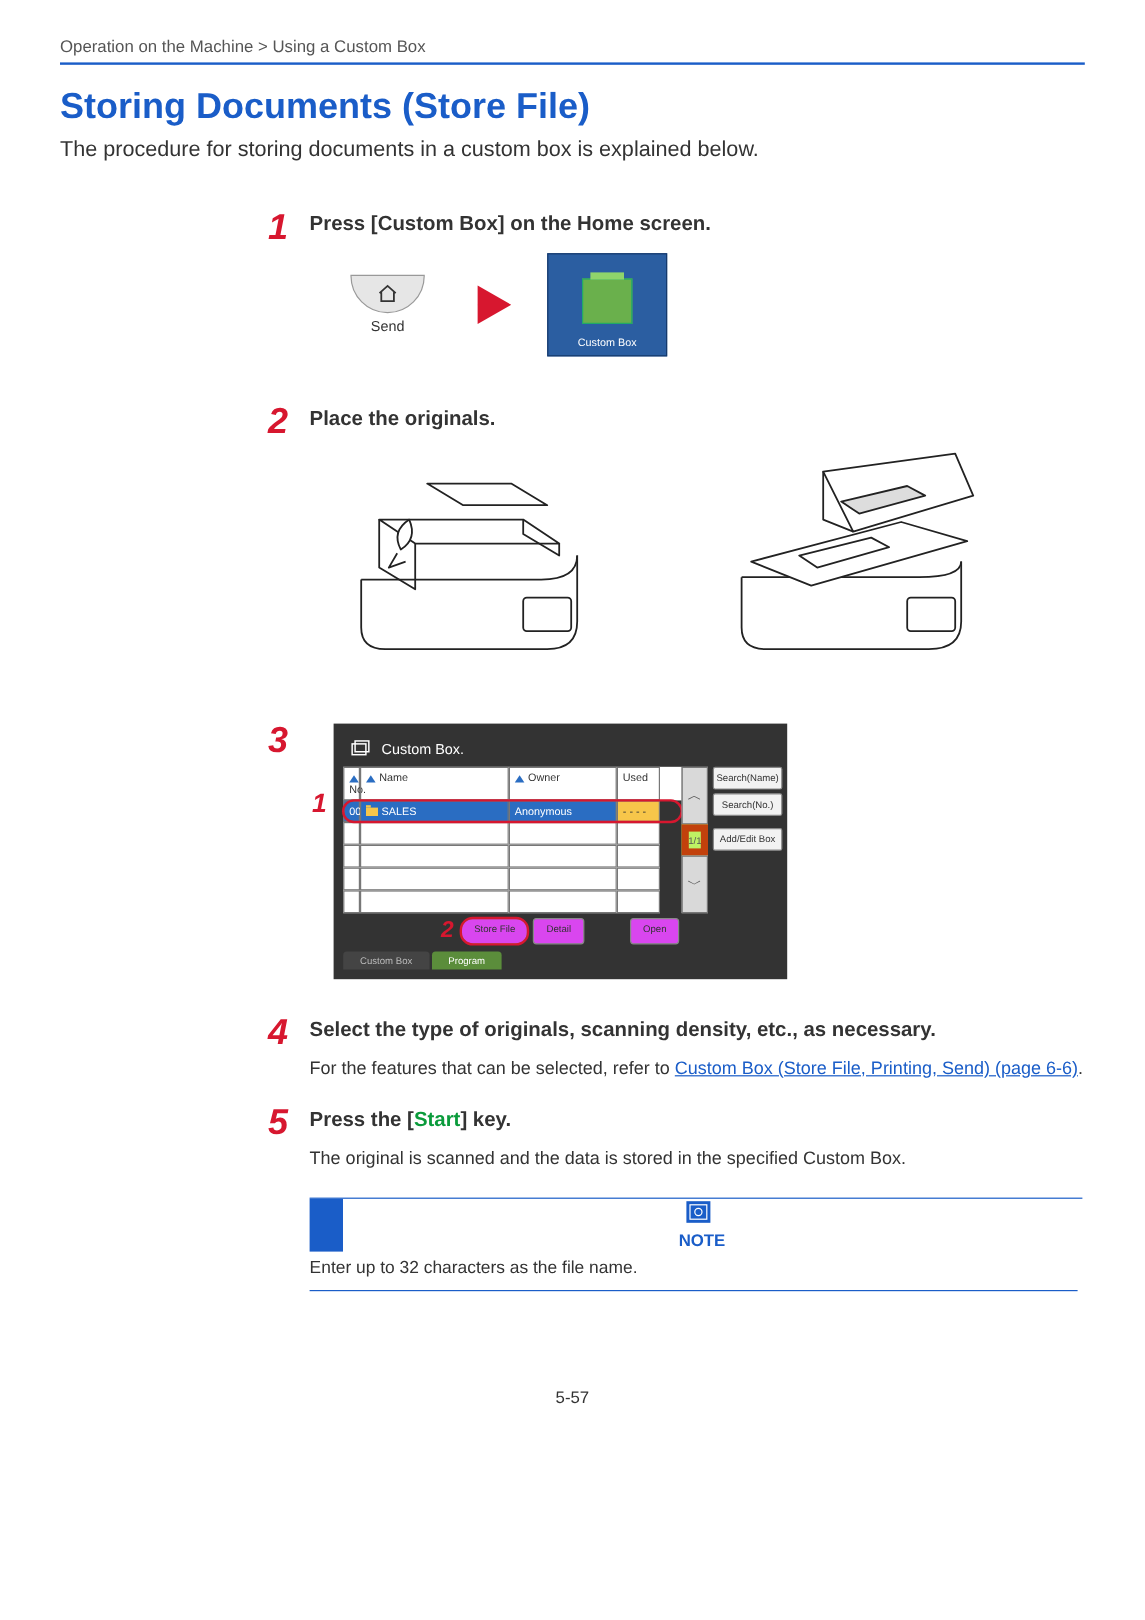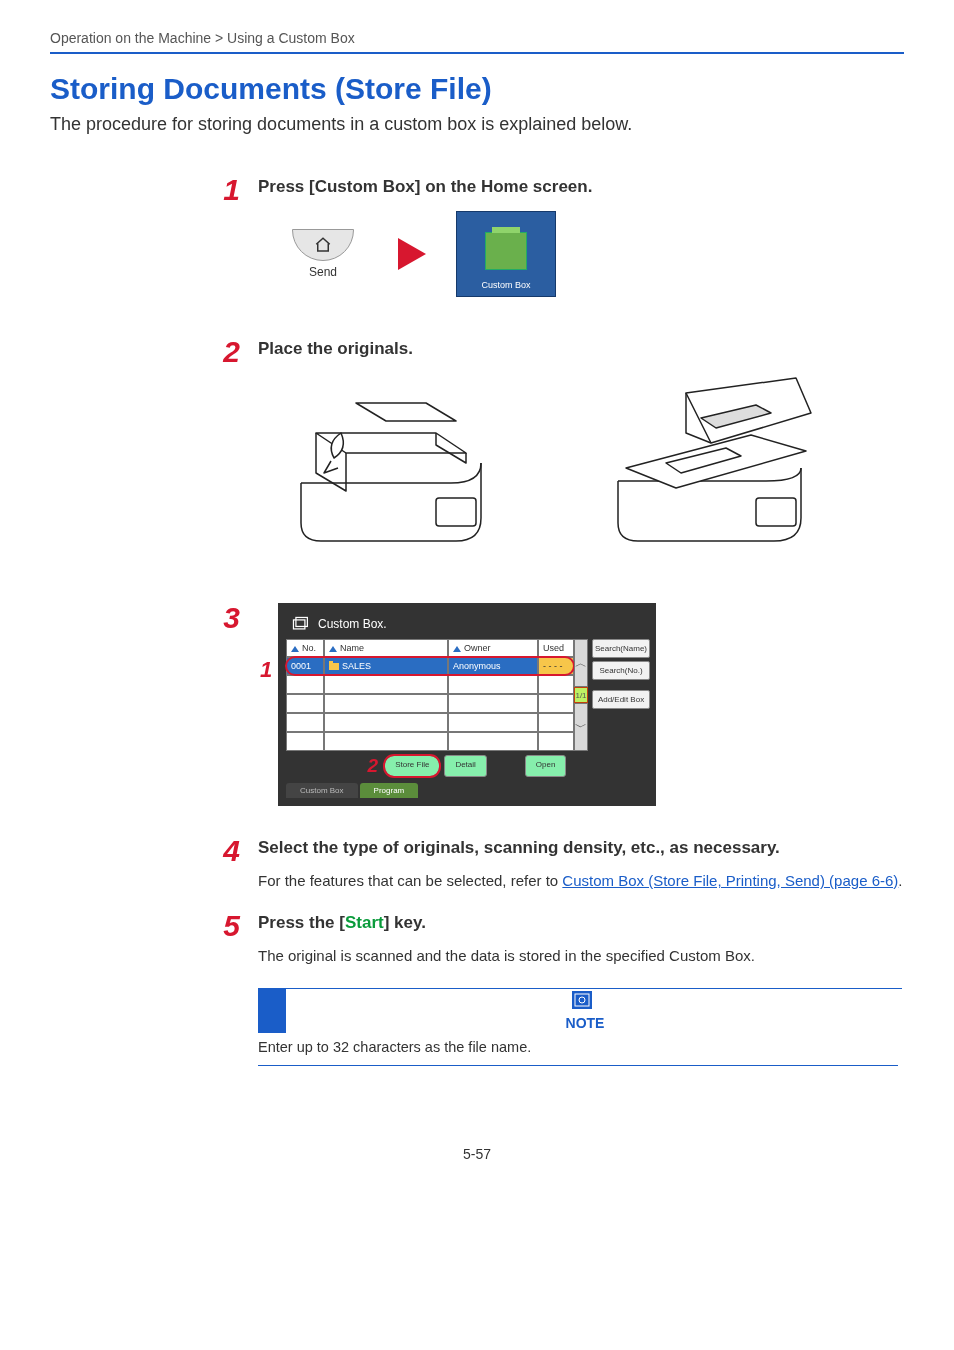--- a/index.html
+++ b/index.html
@@ -106,41 +106,41 @@
     margin-left: 20px; position:relative;
   }
   .marker-1 {
     position:absolute; left:-18px; top:54px; color:#d7172f; font-size:22px; font-weight:900; font-style:italic;
   }
   .panel-title-row { display:flex; align-items:center; gap:8px; padding:4px 4px 6px 4px;}
   .panel-title { color:#fff; font-size:12px;}
   .panel-icon { width:20px; height:18px; }
   .grid-head { display:flex; background:#fff; font-size:9px; }
   .grid-head div, .grid-row div { border:1px solid #777; box-sizing:border-box; padding:3px 4px; }
-  .col-no { width:38px; }
+  .col-no { width:14px; }
   .col-name { width:124px; }
   .col-owner { width:90px; }
   .col-used { width:36px; }
   .sort-icon { display:inline-block; width:0;height:0;border-left:4px solid transparent;border-right:4px solid transparent;border-bottom:6px solid #2a6dc2; margin-right:3px; vertical-align:middle;}
   .grid-row { display:flex; font-size:9px; }
   .row-selected { outline:2px solid #d7172f; outline-offset:-1px; border-radius:10px;}
   .row-selected .col-no, .row-selected .col-name, .row-selected .col-owner {
     background:#2a6dc2; color:#fff;
   }
   .row-selected .col-used { background:#f7c64a; color:#333; }
   .grid-row.empty div { height:19px; background:#fff; }
   .grid-body-wrap { display:flex; }
   .grid-body { flex:0 0 282px; }
   .scroll-col { width:22px; display:flex; flex-direction:column; }
   .scroll-btn { flex:1; background:#d9d9d9; border:1px solid #777; display:flex;align-items:center;justify-content:center; font-size:12px; color:#555;}
-  .page-ind { font-size:8px;color:#555;background:#bef264;border:1px solid #c2410c;flex:0 0 14px; display:flex;align-items:center;justify-content:center;text-align:center;}
+  .page-ind { font-size:8px;color:#555;background:#bef264;border:6px solid #c2410c;flex:0 0 14px; display:flex;align-items:center;justify-content:center;text-align:center;}
   .side-col { width:64px; padding-left:4px; display:flex; flex-direction:column; gap:3px;}
   .side-btn { background:#f2f2f2; border:1px solid #888; font-size:8px; text-align:center; padding:4px 2px; border-radius:2px;}
   .bottom-row { display:flex; gap:4px; margin-top:4px; justify-content:center; position:relative;}
-  .bottom-btn { background:#86efac; border:1px solid #888; font-size:8px; padding:4px 10px; border-radius:3px;}
+  .bottom-btn { background:#d946ef; border:1px solid #888; font-size:8px; padding:4px 10px; border-radius:3px;}
   .btn-highlight { outline:2px solid #d7172f; outline-offset:-1px; border-radius:10px; }
   .marker-2 { color:#d7172f; font-size:19px; font-weight:900; font-style:italic; margin-right:2px; align-self:center;}
   .tab-row { display:flex; margin-top:6px;}
   .tab { font-size:8px; color:#bbb; padding:3px 14px; background:#444; border-top-left-radius:3px;border-top-right-radius:3px; margin-right:2px;}
   .tab.active { background:#5b8d3b; color:#fff;}
   
   .note-box { margin-top:24px; }
   .note-head {
     display:flex; align-items:center; gap:6px;
     background: linear-gradient(to right, #1a5dc8 0, #1a5dc8 28px, transparent 28px);

